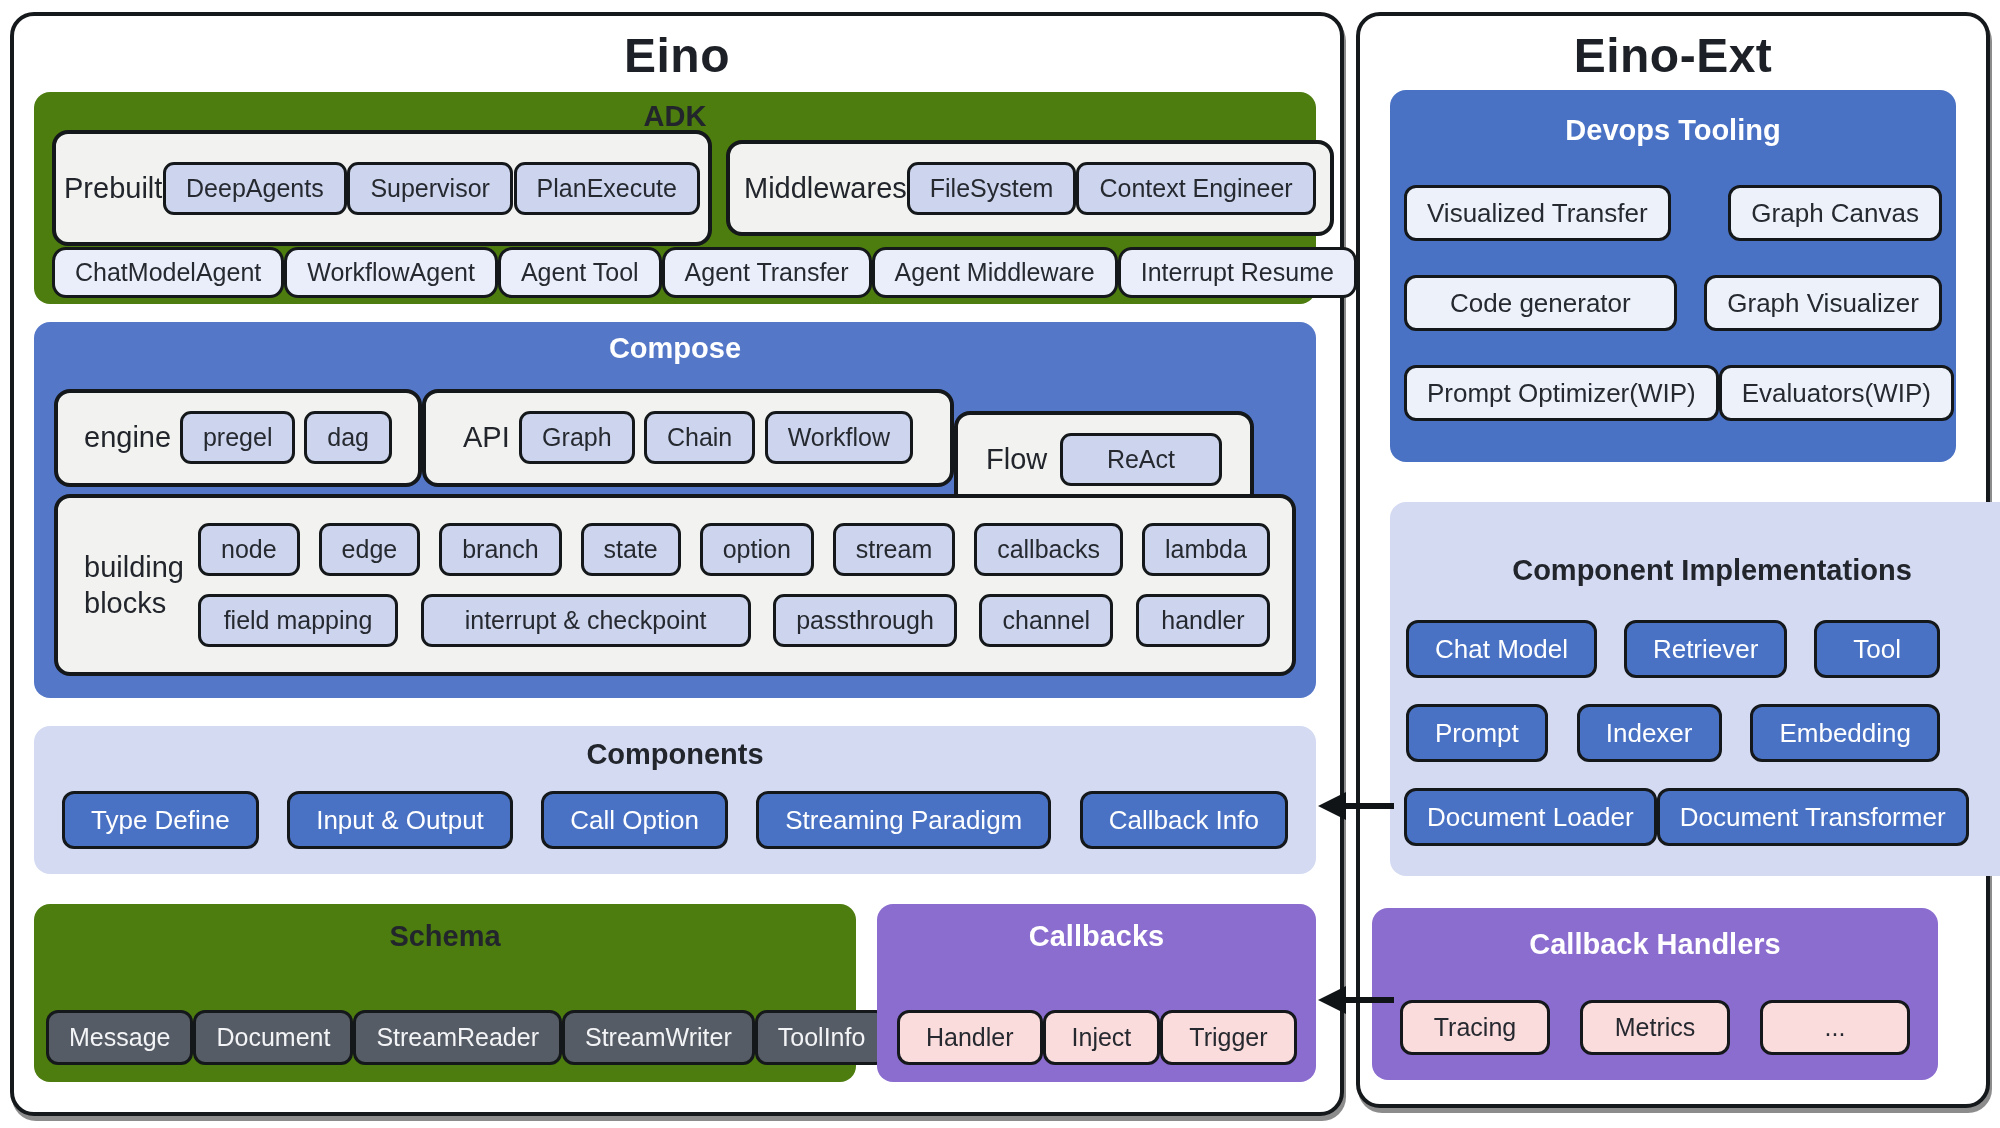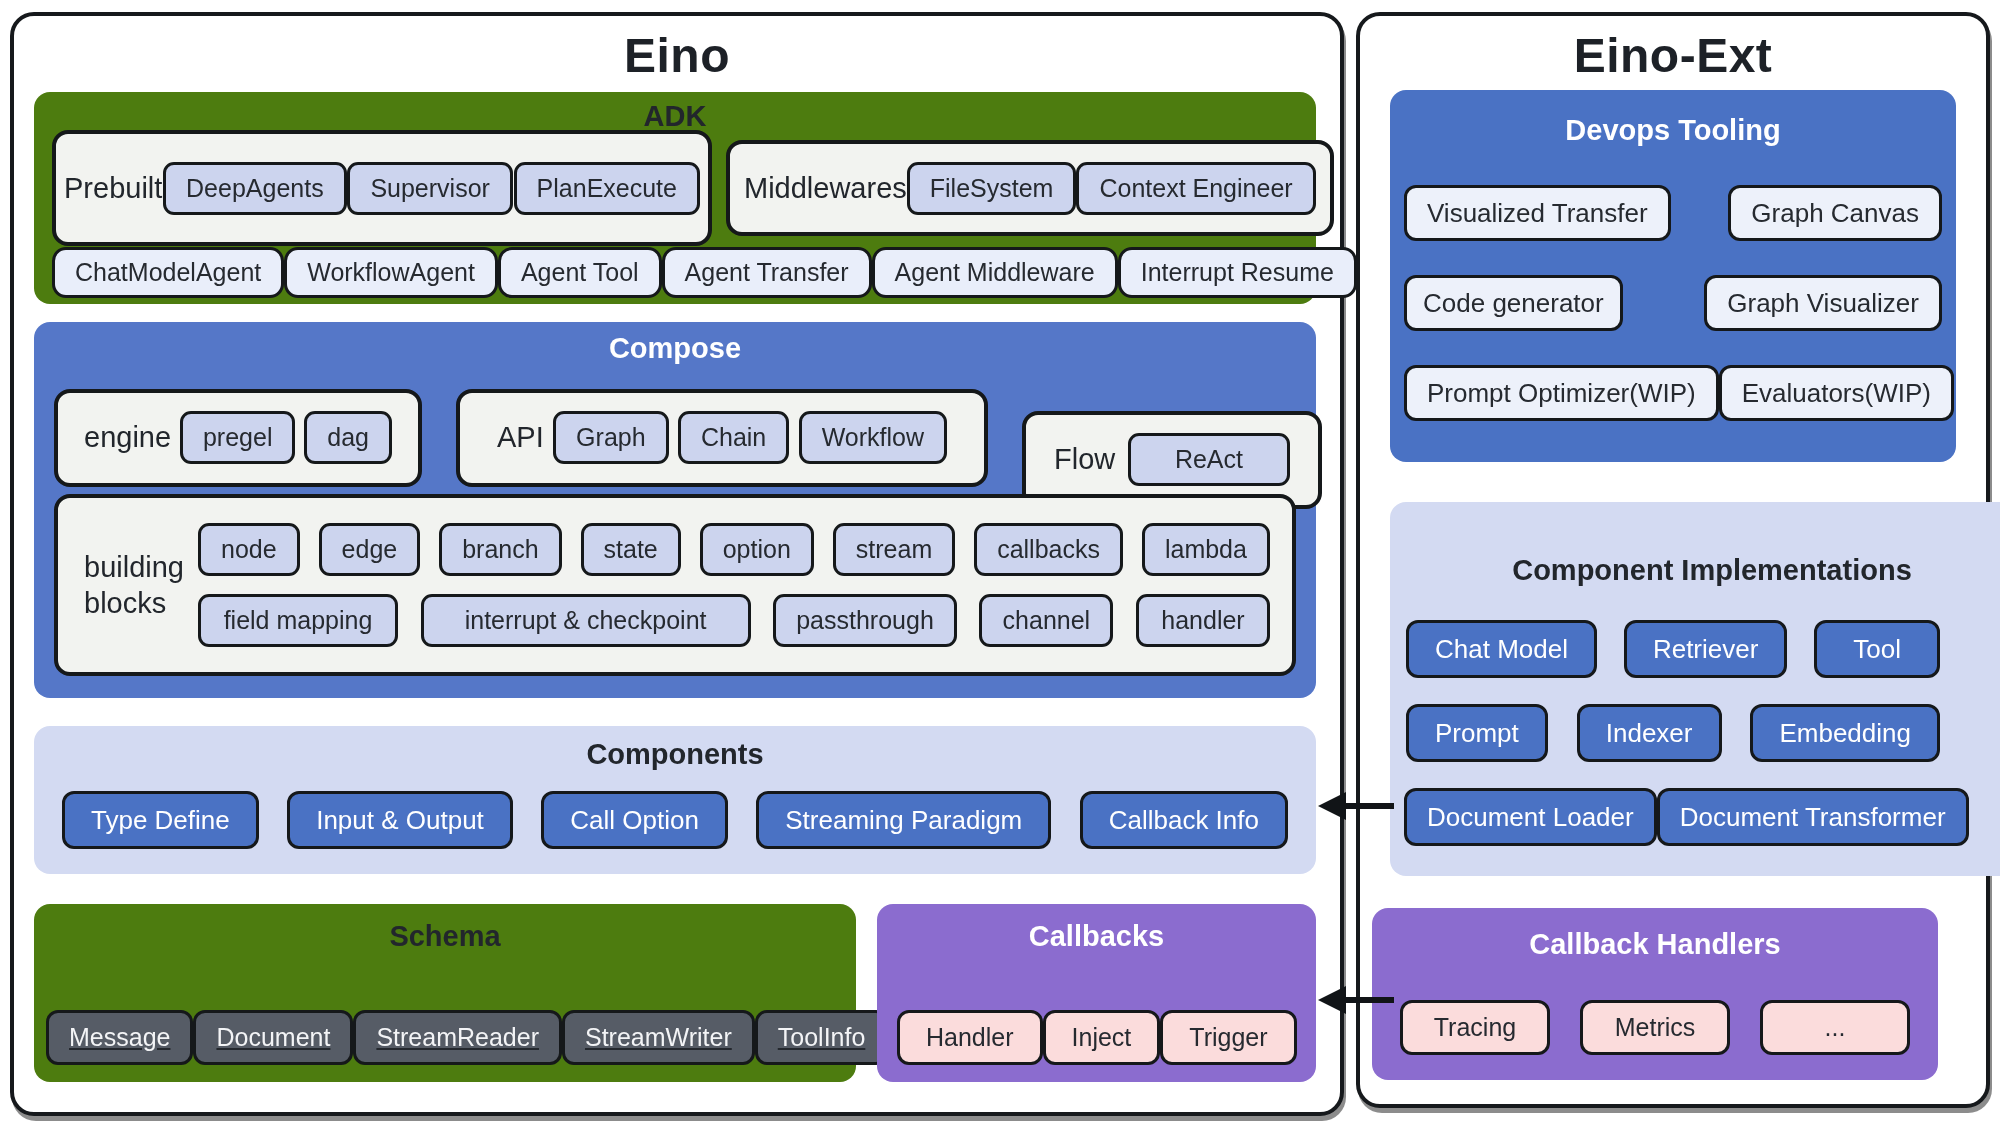--- a/index.html
+++ b/index.html
@@ -55,40 +55,40 @@
 
   
   .adk-sec        { left:20px; top:76px; width:1282px; height:212px; }
   .adk-groups     { left:18px; top:48px; width:1246px; height:96px; gap:14px; }
   .g-prebuilt     { flex:0 0 660px; height:116px; padding:0 8px; justify-content:space-between; }
   .g-middlewares  { flex:1; height:96px; padding:0 14px; justify-content:space-between; }
   .adk-bottom     { left:18px; top:156px; width:1246px; height:48px; justify-content:space-between; }
 
   
   .compose-sec  { left:20px; top:306px; width:1282px; height:376px; }
-  .compose-row1 { left:20px; top:54px; width:1242px; height:123px; justify-content:flex-start;gap:34px; }
+  .compose-row1 { left:20px; top:54px; width:1242px; height:123px; justify-content:flex-start; }
   .g-engine { flex:0 0 368px; height:98px; padding:0 26px; justify-content:space-between; }
   .g-api    { flex:0 0 532px; height:98px; padding:0 37px; justify-content:space-between; }
   .g-flow   { flex:0 0 300px; height:98px; padding:0 28px; justify-content:space-between;margin-top:44px; }
   .bblocks  { position:absolute; left:20px; top:172px; width:1242px; height:182px; align-items:stretch; }
   .bb-label { flex:0 0 140px; display:flex; align-items:center; padding-left:26px;
               font-size:29px; color:#22262c; line-height:1.25; }
   .bb-rows  { flex:1; display:flex; flex-direction:column; justify-content:center;
               gap:18px; padding-right:22px; }
   .bb-row   { display:flex; justify-content:space-between; align-items:center; }
   .w-fm { flex:0 0 200px; } .w-ic { flex:0 0 330px; } .w-pt { flex:0 0 162px; }
   .w-ch { flex:0 0 134px; } .w-hd { flex:0 0 134px; }
 
   
   .components-sec  { left:20px; top:710px; width:1282px; height:148px; }
   .components-row  { left:28px; top:62px; width:1226px; height:64px; justify-content:space-between; }
 
   
   .schema-sec    { left:20px; top:888px; width:822px; height:178px; }
-  .schema-row    { left:12px; top:102px; width:798px; height:62px; justify-content:space-between;text-decoration:underline; }
+  .schema-row    { left:12px; top:102px; width:798px; height:62px; justify-content:space-between; }
   .callbacks-sec { left:863px; top:888px; width:439px; height:178px; }
   .callbacks-row { left:20px; top:102px; width:399px; height:62px; justify-content:space-between; }
 
   
   .devops-sec { left:30px; top:74px; width:566px; height:372px; }
   .dev-row1 { left:14px; top:92px;  width:538px; height:62px; justify-content:space-between; }
   .dev-row2 { left:14px; top:182px; width:538px; height:62px; justify-content:space-between; }
   .dev-row3 { left:14px; top:272px; width:538px; height:62px; justify-content:space-between; }
 
   .impl-sec { left:30px; top:486px; width:644px; height:374px; }
@@ -212,21 +212,21 @@
 <section class="panel panel-right">
   <h1 class="ptitle">Eino-Ext</h1>
 
   <div class="sec devops-sec" style="background:#4a72c4;">
     <div class="sec-header white-h" style="top:24px;">Devops Tooling</div>
     <div class="hrow dev-row1">
       <span class="pill devpill">Visualized Transfer</span>
       <span class="pill devpill">Graph Canvas</span>
     </div>
     <div class="hrow dev-row2">
-      <span class="pill devpill" style="padding:12px 16px;">Code generator</span>
+      <span class="pill devpill" style="padding:12px 43px;">Code generator</span>
       <span class="pill devpill">Graph Visualizer</span>
     </div>
     <div class="hrow dev-row3">
       <span class="pill devpill">Prompt Optimizer(WIP)</span>
       <span class="pill devpill">Evaluators(WIP)</span>
     </div>
   </div>
 
   <div class="sec lavbox impl-sec">
     <div class="sec-header dark-h" style="top:52px;">Component Implementations</div>

